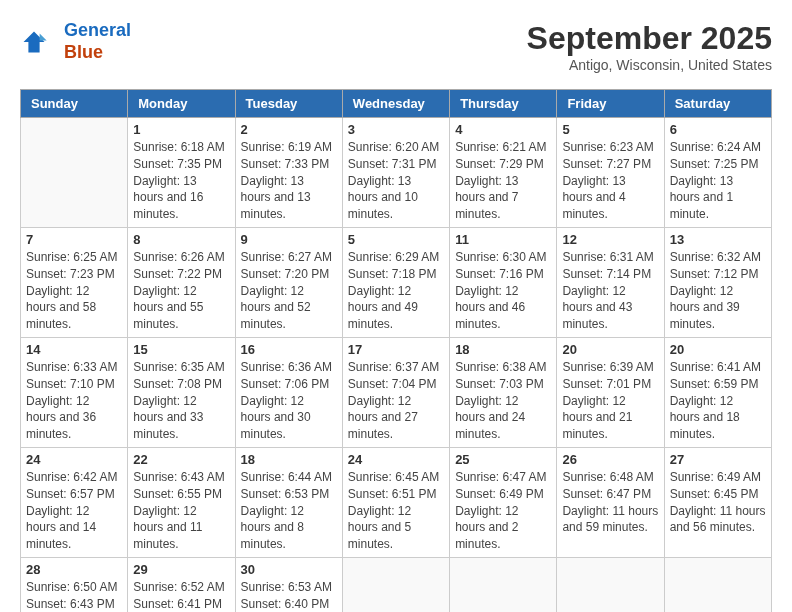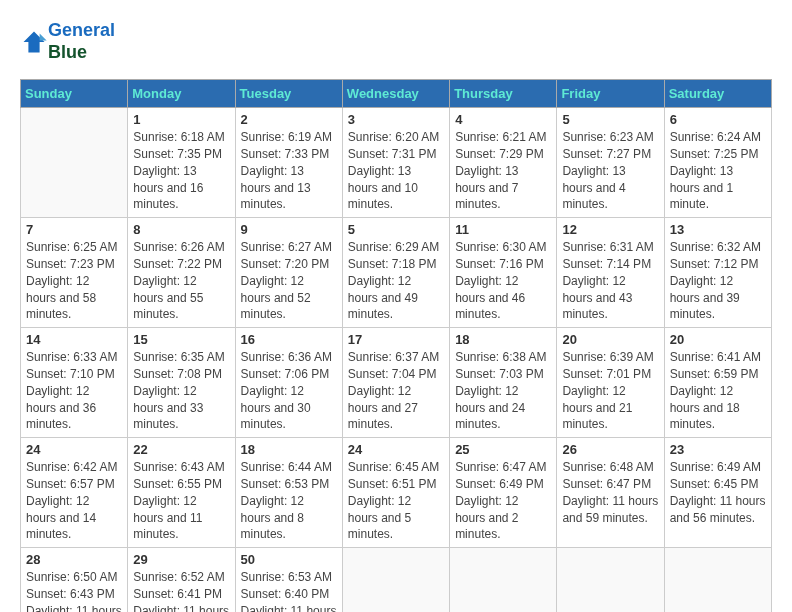--- a/index.html
+++ b/index.html
@@ -12,21 +12,21 @@
     }
     .header {
       display: flex;
       justify-content: space-between;
       align-items: flex-start;
       margin-bottom: 16px;
     }
     .logo {
       display: flex;
       align-items: center;
-      gap: 0;
+      gap: 16px;
     }
     .logo-text {
       font-size: 18px;
       font-weight: bold;
       color: #333;
       line-height: 1.2;
     }
     .logo-text span {
       color: #1a6bbf;
     }
@@ -46,24 +46,24 @@
       font-size: 14px;
       color: #555;
     }
     table {
       width: 100%;
       border-collapse: collapse;
       table-layout: fixed;
     }
     th {
       background-color: #2b6cb0;
-      color: #5eead4;
+      color: #ffffff;
       font-size: 13px;
       font-weight: bold;
-      padding: 6px 4px;
+      padding: 6px 10px;
       text-align: left;
       border: 1px solid #aaa;
     }
     td {
       border: 1px solid #ccc;
       vertical-align: top;
       padding: 4px 5px;
       font-size: 10.5px;
       color: #333;
       height: 80px;
@@ -88,22 +88,26 @@
 <body>
 
 <div class="header">
   <div class="logo">
     <svg class="logo-icon" viewBox="0 0 40 40">
       <polygon points="20,5 35,20 28,20 28,35 12,35 12,20 5,20" fill="#1a6bbf"></polygon>
       <polygon points="28,8 38,18 28,18" fill="#4a9fd4"></polygon>
     </svg>
     <div class="logo-text">
       <div><span>General</span></div>
-      <div><span style="color:#14532d">Blue</span></div>
+      <div><span style="color:#c2410c">Blue</span></div>
     </div>
+  </div>
+  <div class="title-block">
+    <div class="month-title">September 2025</div>
+    <div class="subtitle">Antigo, Wisconsin, United States</div>
   </div>
 </div>
 
 <table>
   <thead>
     <tr>
     <th>Sunday</th>
         <th>Monday</th>
         <th>Tuesday</th>
         <th>Wednesday</th>
@@ -219,35 +223,35 @@
         </td>
         <td>
           <div class="day-number">25</div>
           <div class="cell-info">Sunrise: 6:47 AM<br>Sunset: 6:49 PM<br>Daylight: 12 hours and 2 minutes.</div>
         </td>
         <td>
           <div class="day-number">26</div>
           <div class="cell-info">Sunrise: 6:48 AM<br>Sunset: 6:47 PM<br>Daylight: 11 hours and 59 minutes.</div>
         </td>
         <td>
-          <div class="day-number">23</div>
+          <div class="day-number">27</div>
           <div class="cell-info">Sunrise: 6:49 AM<br>Sunset: 6:45 PM<br>Daylight: 11 hours and 56 minutes.</div>
         </td>
       </tr>
       <tr>
         <td>
           <div class="day-number">28</div>
           <div class="cell-info">Sunrise: 6:50 AM<br>Sunset: 6:43 PM<br>Daylight: 11 hours and 53 minutes.</div>
         </td>
         <td>
           <div class="day-number">29</div>
           <div class="cell-info">Sunrise: 6:52 AM<br>Sunset: 6:41 PM<br>Daylight: 11 hours and 49 minutes.</div>
         </td>
         <td>
-          <div class="day-number">50</div>
+          <div class="day-number">30</div>
           <div class="cell-info">Sunrise: 6:53 AM<br>Sunset: 6:40 PM<br>Daylight: 11 hours and 46 minutes.</div>
         </td>
         <td class="empty"></td>
         <td class="empty"></td>
         <td class="empty"></td>
         <td class="empty"></td>
       </tr>
     </tbody>
 </table>
 

